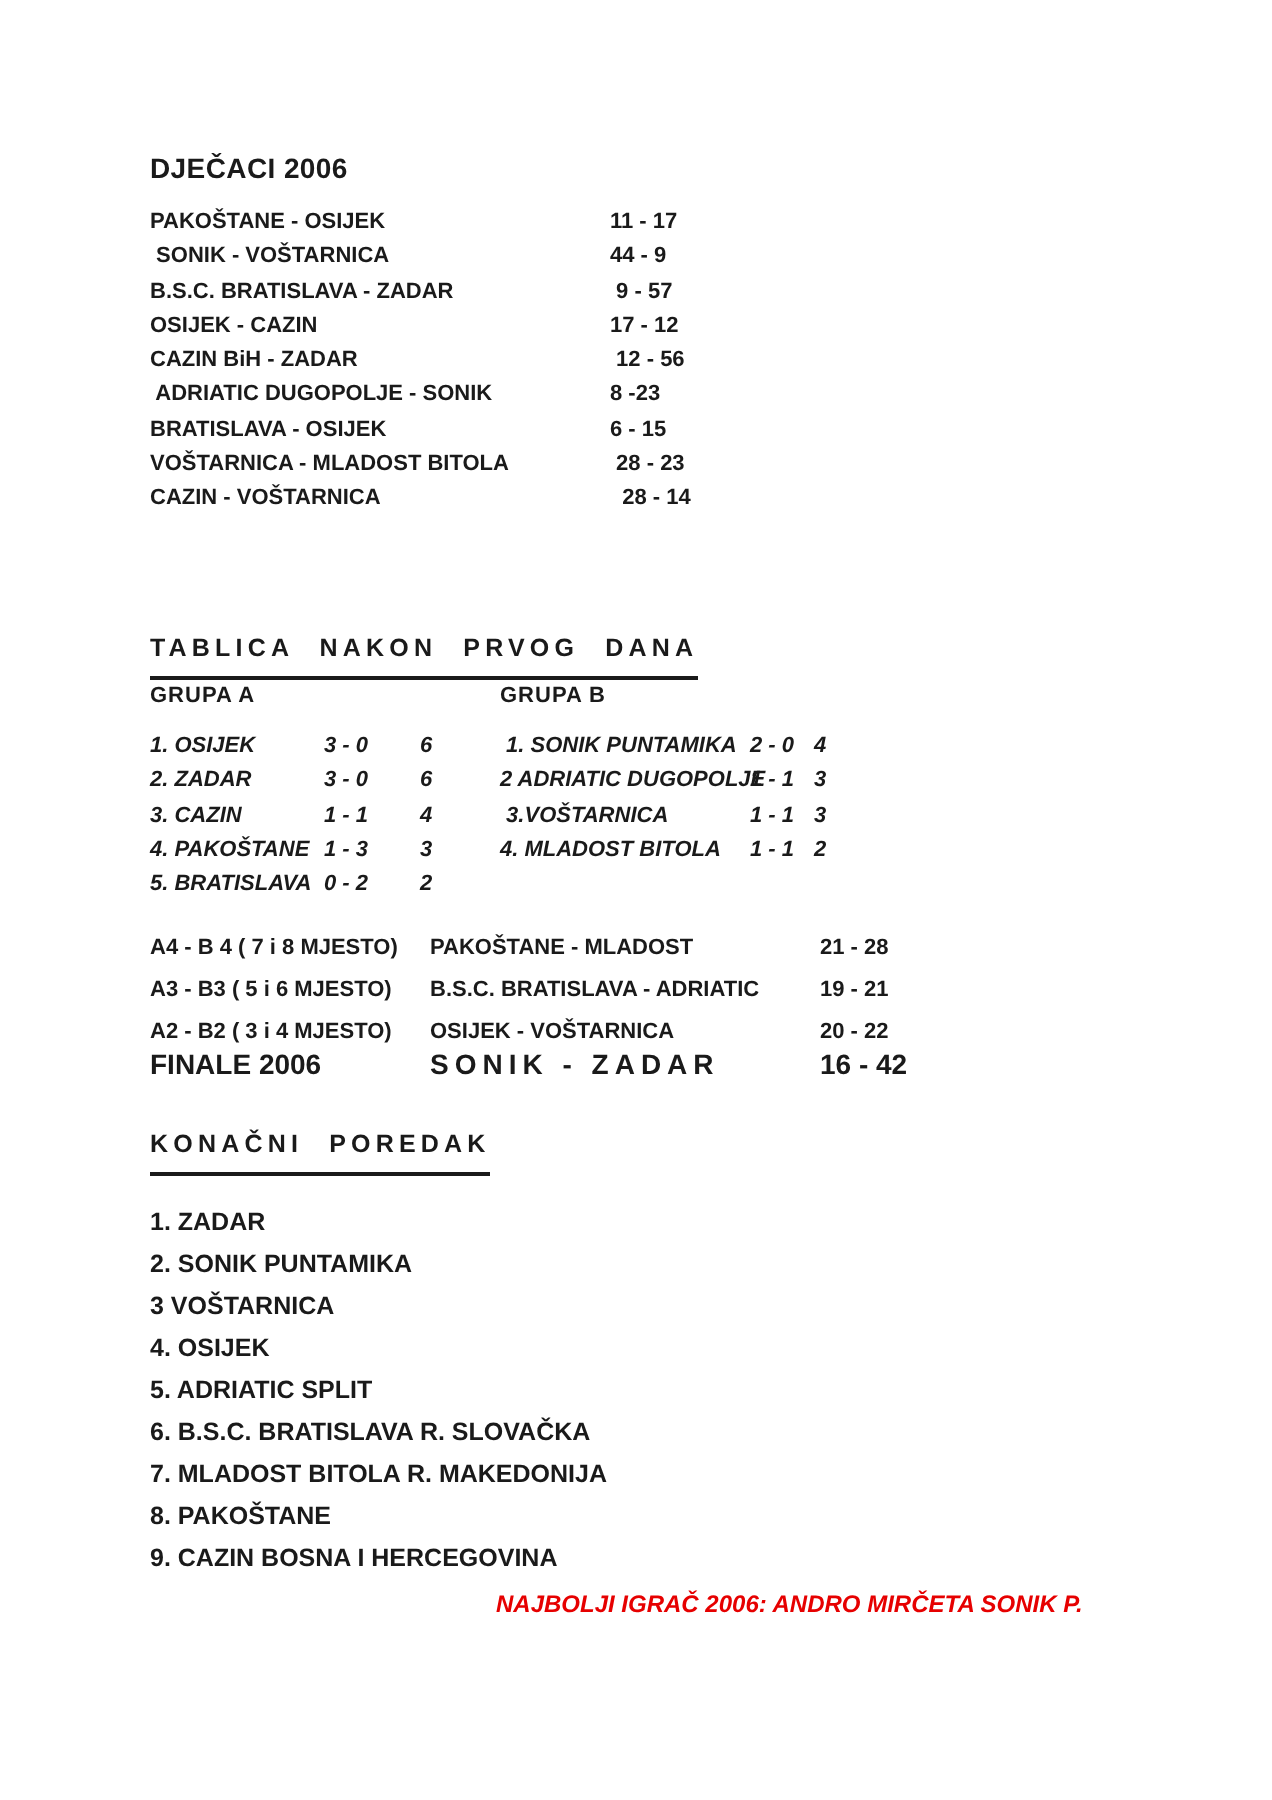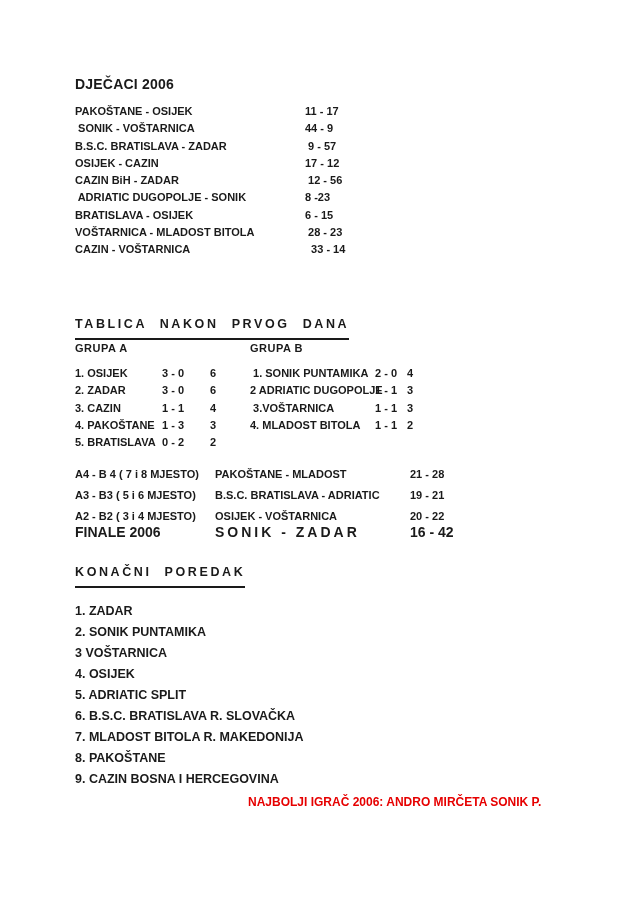--- a/index.html
+++ b/index.html
@@ -16,30 +16,30 @@
     border-bottom:2px solid #1a1a1a;padding-bottom:7px;
   }
   .heading-tablica{left:75px;top:317px;}
   .heading-konacni{left:75px;top:565px;}
   .group-label{position:absolute;top:342px;font-size:11px;letter-spacing:.5px;}
   .group-a-label{left:75px;}
   .group-b-label{left:250px;}
   .group{position:absolute;top:365px;font-size:11px;}
   .group-a{left:75px;}
   .group-b{left:250px;}
-  .group-row{display:grid;line-height:17.3px;}
+  .group-row{display:grid;line-height:17.3px;font-style:italic;}
   .group-a .group-row{grid-template-columns:87px 48px auto;}
   .group-b .group-row{grid-template-columns:125px 32px auto;}
   .playoffs{position:absolute;left:75px;top:464px;font-size:11px;}
   .playoff-row{display:grid;grid-template-columns:140px 195px auto;line-height:21px;}
   .finale{position:absolute;left:75px;top:522px;font-size:14px;display:grid;grid-template-columns:140px 195px auto;line-height:20px;}
   .finale-match{letter-spacing:3px;}
   .standings{position:absolute;left:75px;top:601px;font-size:12.5px;}
   .standing-item{line-height:21px;}
-  .footer-note{position:absolute;left:248px;top:795px;font-size:12px;color:#e60000;}
+  .footer-note{position:absolute;left:248px;top:795px;font-size:12px;color:#e60000;font-style:italic;}
 </style>
 </head>
 <body>
 
 <div class="page">
 
   <div class="title">DJEČACI 2006</div>
 
   <div class="results">
     <div class="result-row">
@@ -69,21 +69,21 @@
     <div class="result-row">
       <span class="pre">BRATISLAVA - OSIJEK</span>
       <span class="pre">6 - 15</span>
     </div>
     <div class="result-row">
       <span class="pre">VOŠTARNICA - MLADOST BITOLA</span>
       <span class="pre"> 28 - 23</span>
     </div>
     <div class="result-row">
       <span class="pre">CAZIN - VOŠTARNICA</span>
-      <span class="pre">  33 - 14</span>
+      <span class="pre">  28 - 14</span>
     </div>
   </div>
 
   <div class="sec-heading heading-tablica">TABLICA NAKON PRVOG DANA</div>
 
   <div class="group-label group-a-label">GRUPA A</div>
   <div class="group-label group-b-label">GRUPA B</div>
 
   <div class="group group-a">
     <div class="group-row">

